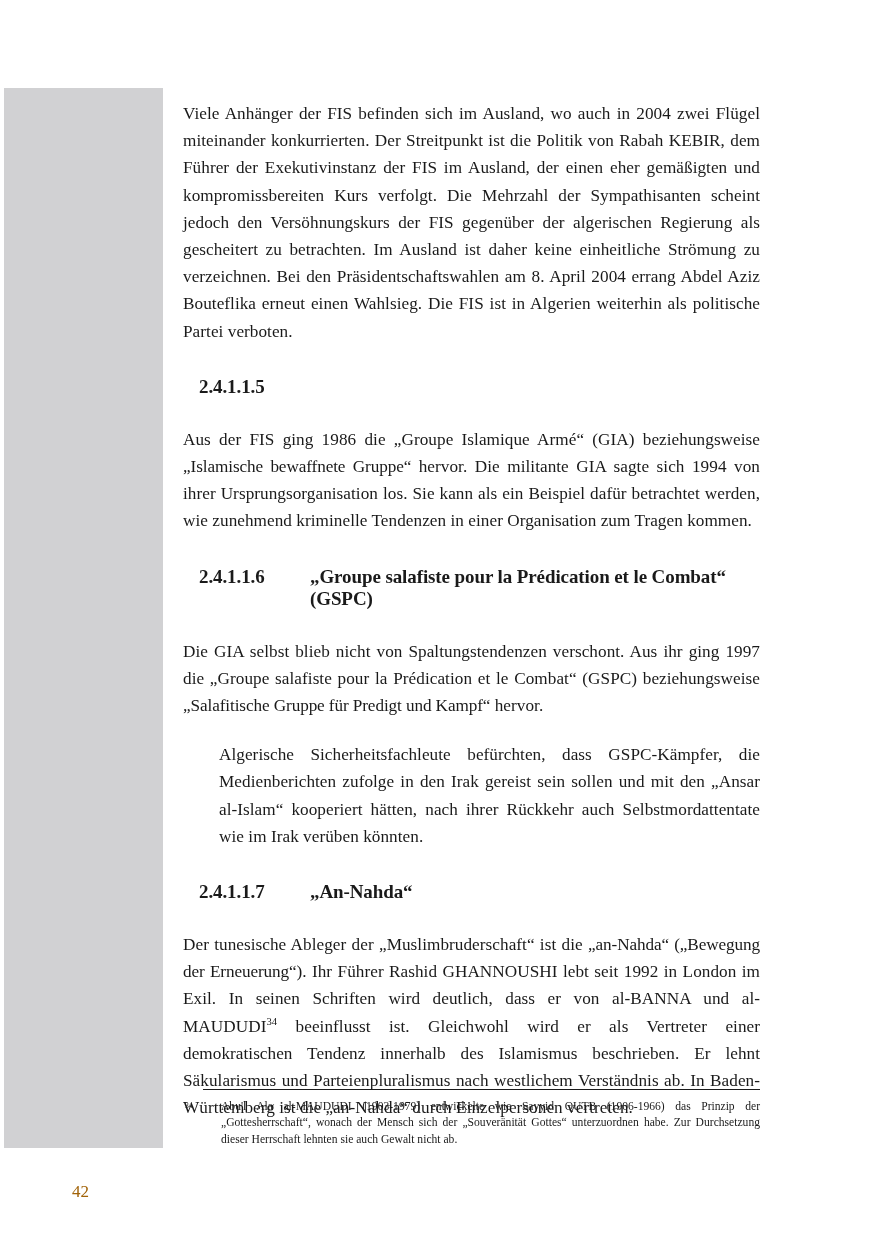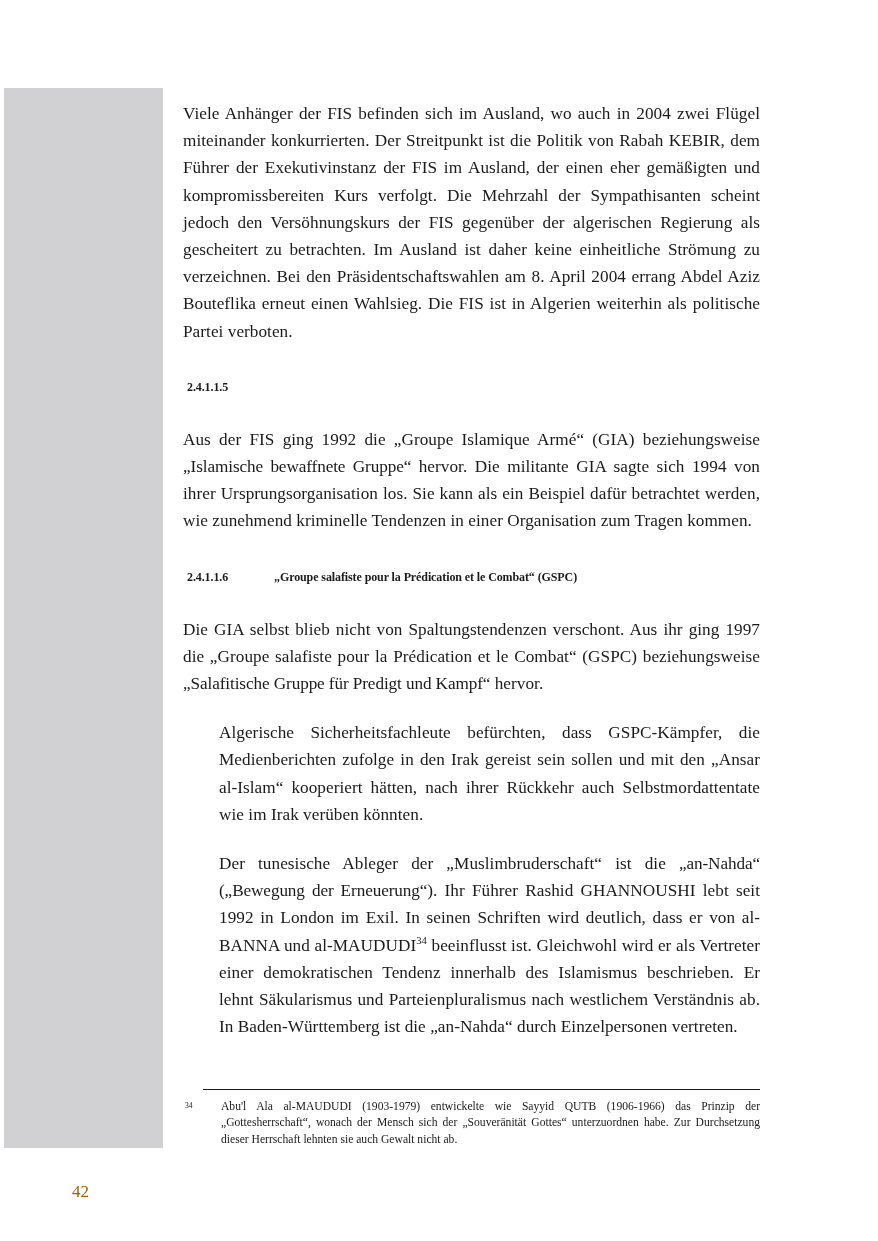--- a/index.html
+++ b/index.html
@@ -41,28 +41,29 @@
     text-align: justify;
     text-justify: inter-word;
     hyphens: manual;
     letter-spacing: 0.05px;
   }
   p.body-text + p.body-text {
     margin-top: 22px;
     margin-left: 36px;
   }
   h3.section-heading {
-    margin: 4px;
+    margin: 16px;
     padding: 0;
-    font-size: 12px;
+    font-size: 19px;
     font-weight: bold;
     line-height: 22px;
     display: flex;
     align-items: baseline;
     letter-spacing: -0.1px;
+    gap: 24px;
   }
   h3.section-heading .num {
     width: 87px;
     flex: 0 0 87px;
     font-weight: bold;
   }
   h3.section-heading .title {
     flex: 1 1 auto;
     font-weight: bold;
   }
@@ -128,33 +129,39 @@
   <div class="content">
 
     <p class="body-text">Viele Anhänger der FIS befinden sich im Ausland, wo auch in 2004 zwei Flügel miteinander konkurrierten. Der Streitpunkt ist die Politik von Rabah KEBIR, dem Führer der Exekutivinstanz der FIS im Ausland, der einen eher gemäßigten und kompromissbereiten Kurs verfolgt. Die Mehrzahl der Sympathisanten scheint jedoch den Versöhnungskurs der FIS gegenüber der algerischen Regierung als gescheitert zu betrachten. Im Ausland ist daher keine einheitliche Strömung zu verzeichnen. Bei den Präsidentschaftswahlen am 8. April 2004 errang Abdel Aziz Bouteflika erneut einen Wahlsieg. Die FIS ist in Algerien weiterhin als politische Partei verboten.</p>
 
     <div class="heading-block">
       <h3 class="section-heading">
         <span class="num">2.4.1.1.5</span>
       </h3>
     </div>
 
-    <p class="body-text"><span>Aus der FIS ging 1992 die „Groupe Islamique Armé“ (GIA) beziehungsweise </span><strong class="inline-bold">„Islamische bewaffnete Gruppe“</strong><span> hervor. Die militante GIA sagte sich 1994 von ihrer Ursprungsorganisation los. Sie kann als ein Beispiel dafür betrachtet werden, wie zunehmend kriminelle Tendenzen in einer Organisation zum Tragen kommen.</span></p>
+    <p class="body-text"><span>Aus der FIS ging 1986 die „Groupe Islamique Armé“ (GIA) beziehungsweise </span><strong class="inline-bold">„Islamische bewaffnete Gruppe“</strong><span> hervor. Die militante GIA sagte sich 1994 von ihrer Ursprungsorganisation los. Sie kann als ein Beispiel dafür betrachtet werden, wie zunehmend kriminelle Tendenzen in einer Organisation zum Tragen kommen.</span></p>
 
     <div class="heading-block">
       <h3 class="section-heading">
         <span class="num">2.4.1.1.6</span>
         <span class="title">„Groupe salafiste pour la Prédication et le Combat“ (GSPC)</span>
       </h3>
     </div>
 
     <p class="body-text"><span>Die GIA selbst blieb nicht von Spaltungstendenzen verschont. Aus ihr ging 1997 die „Groupe salafiste pour la Prédication et le Combat“ (GSPC) beziehungsweise </span><strong class="inline-bold">„Salafitische Gruppe für Predigt und Kampf“</strong><span> hervor.</span></p>
 
     <p class="body-text">Algerische Sicherheitsfachleute befürchten, dass GSPC-Kämpfer, die Medienberichten zufolge in den Irak gereist sein sollen und mit den „Ansar al-Islam“ kooperiert hätten, nach ihrer Rückkehr auch Selbstmordattentate wie im Irak verüben könnten.</p>
 
+    <div class="heading-block">
+      <h3 class="section-heading">
+        <span class="num">2.4.1.1.7</span>
+        <span class="title">„An-Nahda“</span>
+      </h3>
+    </div>
 
     <p class="body-text"><span>Der tunesische Ableger der „Muslimbruderschaft“ ist die </span><strong class="inline-bold">„an-Nahda“ („Bewegung der Erneuerung“)</strong><span>. Ihr Führer Rashid GHANNOUSHI lebt seit 1992 in London im Exil. In seinen Schriften wird deutlich, dass er von al-BANNA und al-MAUDUDI</span><sup class="fn-ref">34</sup><span> beeinflusst ist. Gleichwohl wird er als Vertreter einer demokratischen Tendenz innerhalb des Islamismus beschrieben. Er lehnt Säkularismus und Parteienpluralismus nach westlichem Verständnis ab. In Baden-Württemberg ist die „an-Nahda“ durch Einzelpersonen vertreten.</span></p>
 
   </div>
 
   <div class="footnote-area">
     <div class="footnote-rule"></div>
     <div class="footnote">
       <span class="fn-marker">34</span><span>Abu'l Ala al-MAUDUDI (1903-1979) entwickelte wie Sayyid QUTB (1906-1966) das Prinzip der „Gottesherrschaft“, wonach der Mensch sich der „Souveränität Gottes“ unterzuordnen habe. Zur Durchsetzung dieser Herrschaft lehnten sie auch Gewalt nicht ab.</span>
     </div>

